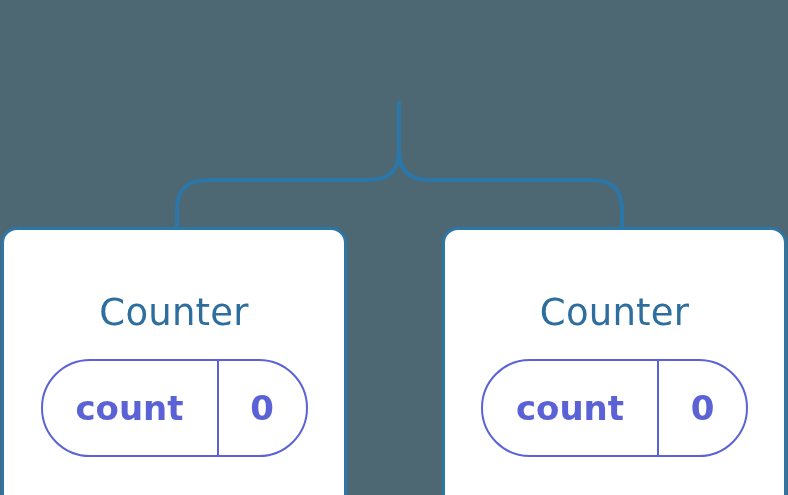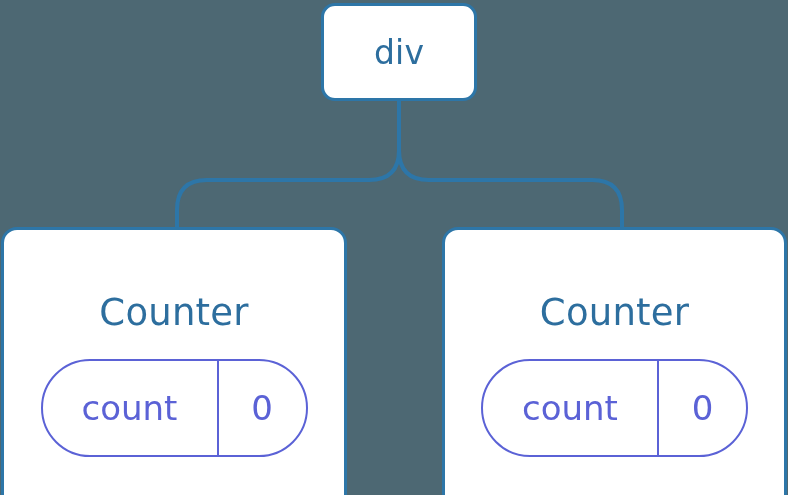--- a/index.html
+++ b/index.html
@@ -100,21 +100,21 @@
     background: #ffffff;
     overflow: hidden;
   }
   .state-key,
   .state-value {
     display: flex;
     align-items: center;
     justify-content: center;
     color: #5b62d6;
     font-size: 34px;
-    font-weight: 400;
+    font-weight: 700;
     line-height: 1;
   }
   .state-key {
     flex: 0 0 174px;
     border-right: 2px solid #5b62d6;
   }
   .state-value {
     flex: 1 1 auto;
   }
 </style>
@@ -122,23 +122,20 @@
 <body>
 
 <div id="stage">
 
   <svg id="connectors" viewBox="0 0 788 495" width="788" height="495">
 
     <path d="M 399 101 L 399 150 Q 399 180 429 180 L 592 180 Q 622 180 622 210 L 622 232" fill="none" stroke="#2d76a8" stroke-width="4" stroke-linecap="butt"></path>
     <path d="M 399 101 L 399 150 Q 399 180 369 180 L 207 180 Q 177 180 177 210 L 177 232" fill="none" stroke="#2d76a8" stroke-width="4" stroke-linecap="butt"></path>
   </svg>
 
-  <div class="node" id="node-div">
-    <span class="node-title-root">div</span>
-  </div>
 
   <div class="node node-component" id="node-counter-left">
     <div class="component-inner">
       <span class="node-title">Counter</span>
       <div class="state-pill">
         <span class="state-key">count</span>
         <span class="state-value">0</span>
       </div>
     </div>
   </div>

